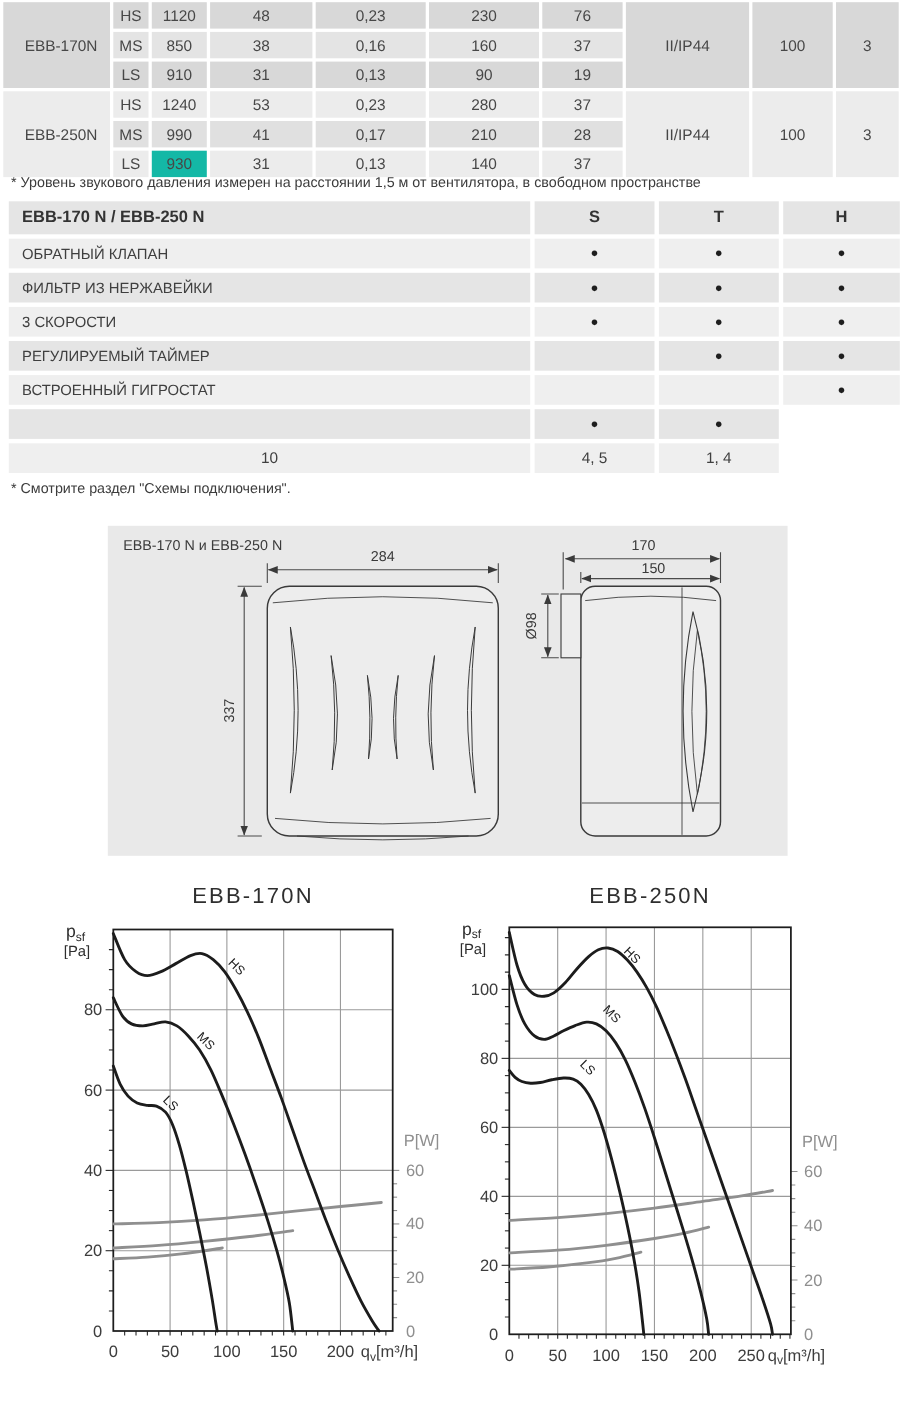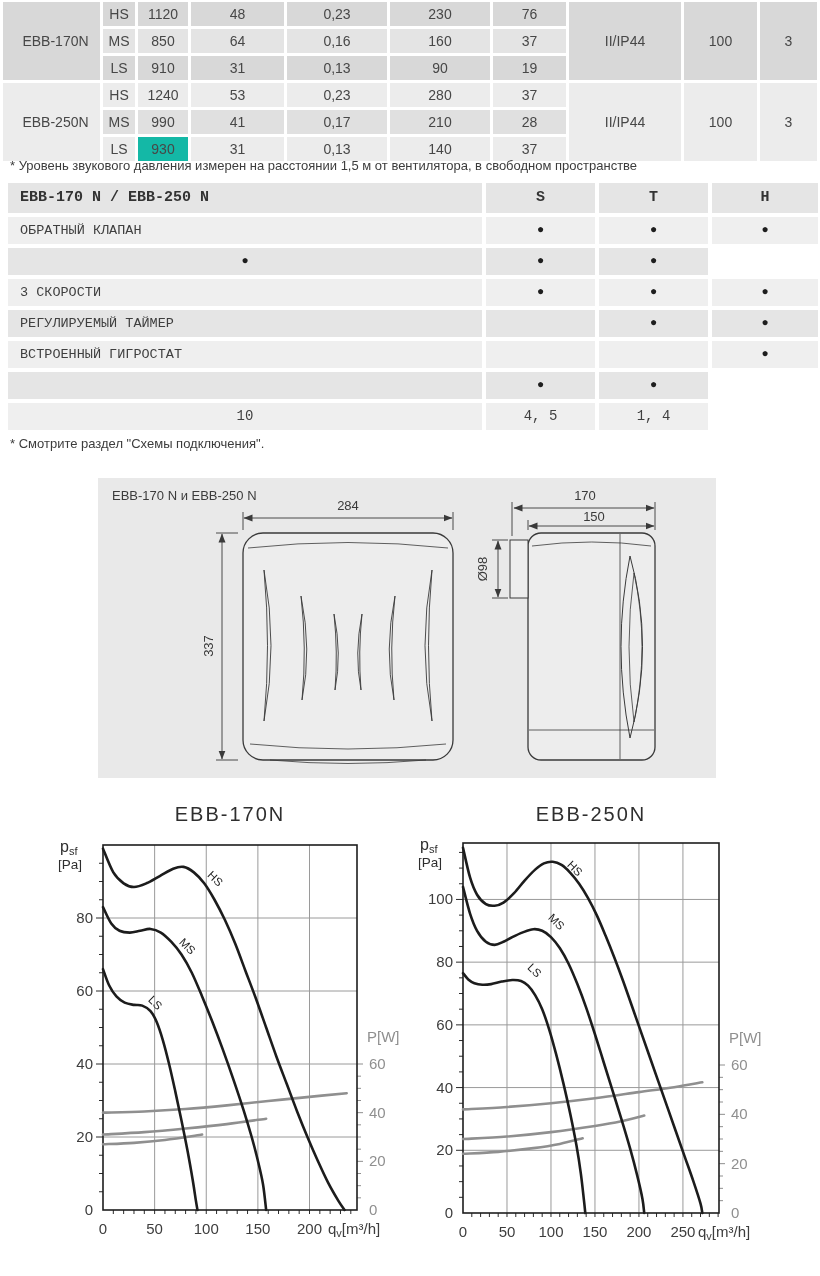--- a/index.html
+++ b/index.html
@@ -7,21 +7,21 @@
 
   
   table.spec{position:absolute;top:-1px;left:0;width:820px;border-collapse:separate;border-spacing:3px;table-layout:fixed;}
   table.spec td{height:22px;font-size:14px;color:#474747;text-align:center;vertical-align:middle;overflow:hidden;}
   td.c-model{text-align:left;padding-left:9px;}
 
   
   .footnote{position:absolute;left:10px;font-size:13px;color:#3c3c3c;}
 
   
-  .ftable{position:absolute;top:183px;left:8px;width:810px;font-family:Liberation Mono, monospace;}
+  .ftable{position:absolute;top:183px;left:8px;width:810px;}
   .f-row{display:grid;grid-template-columns:474px 109px 109px 106px;column-gap:4px;margin-bottom:4px;}
   .f-row > div{height:27px;line-height:27px;background:#efefef;}
   .f-row.head > div{height:30px;line-height:30px;background:#e5e5e5;font-weight:bold;font-size:15px;color:#333;}
   .f-row.dark > div{background:#e5e5e5;}
   .f-label{padding-left:12px;font-size:13.5px;color:#3f3f3f;}
   .f-cell{text-align:center;font-size:12px;color:#1e1e1e;}
   .f-cell.val{font-size:14px;color:#3f3f3f;}
   .f-row.head .f-cell{font-size:15px;}
 
   
@@ -59,21 +59,21 @@
     <td style="background:#d8d8d8">0,23</td>
     <td style="background:#d8d8d8">230</td>
     <td style="background:#d8d8d8">76</td>
     <td rowspan="3" style="background:#d8d8d8">II/IP44</td>
     <td rowspan="3" style="background:#d8d8d8">100</td>
     <td rowspan="3" style="background:#d8d8d8">3</td>
   </tr>
   <tr>
     <td style="background:#e4e4e4">MS</td>
     <td style="background:#e4e4e4">850</td>
-    <td style="background:#e4e4e4">64</td>
+    <td style="background:#e4e4e4">38</td>
     <td style="background:#e4e4e4">0,16</td>
     <td style="background:#e4e4e4">160</td>
     <td style="background:#e4e4e4">37</td>
   </tr>
   <tr>
     <td style="background:#d8d8d8">LS</td>
     <td style="background:#d8d8d8">910</td>
     <td style="background:#d8d8d8">31</td>
     <td style="background:#d8d8d8">0,13</td>
     <td style="background:#d8d8d8">90</td>
@@ -119,20 +119,21 @@
     <div class="f-cell">T</div>
     <div class="f-cell">H</div>
   </div>
   <div class="f-row">
     <div class="f-label">ОБРАТНЫЙ КЛАПАН</div>
     <div class="f-cell">●</div>
     <div class="f-cell">●</div>
     <div class="f-cell">●</div>
   </div>
   <div class="f-row dark">
+    <div class="f-label">ФИЛЬТР ИЗ НЕРЖАВЕЙКИ</div>
     <div class="f-cell">●</div>
     <div class="f-cell">●</div>
     <div class="f-cell">●</div>
   </div>
   <div class="f-row">
     <div class="f-label">3 СКОРОСТИ</div>
     <div class="f-cell">●</div>
     <div class="f-cell">●</div>
     <div class="f-cell">●</div>
   </div>

